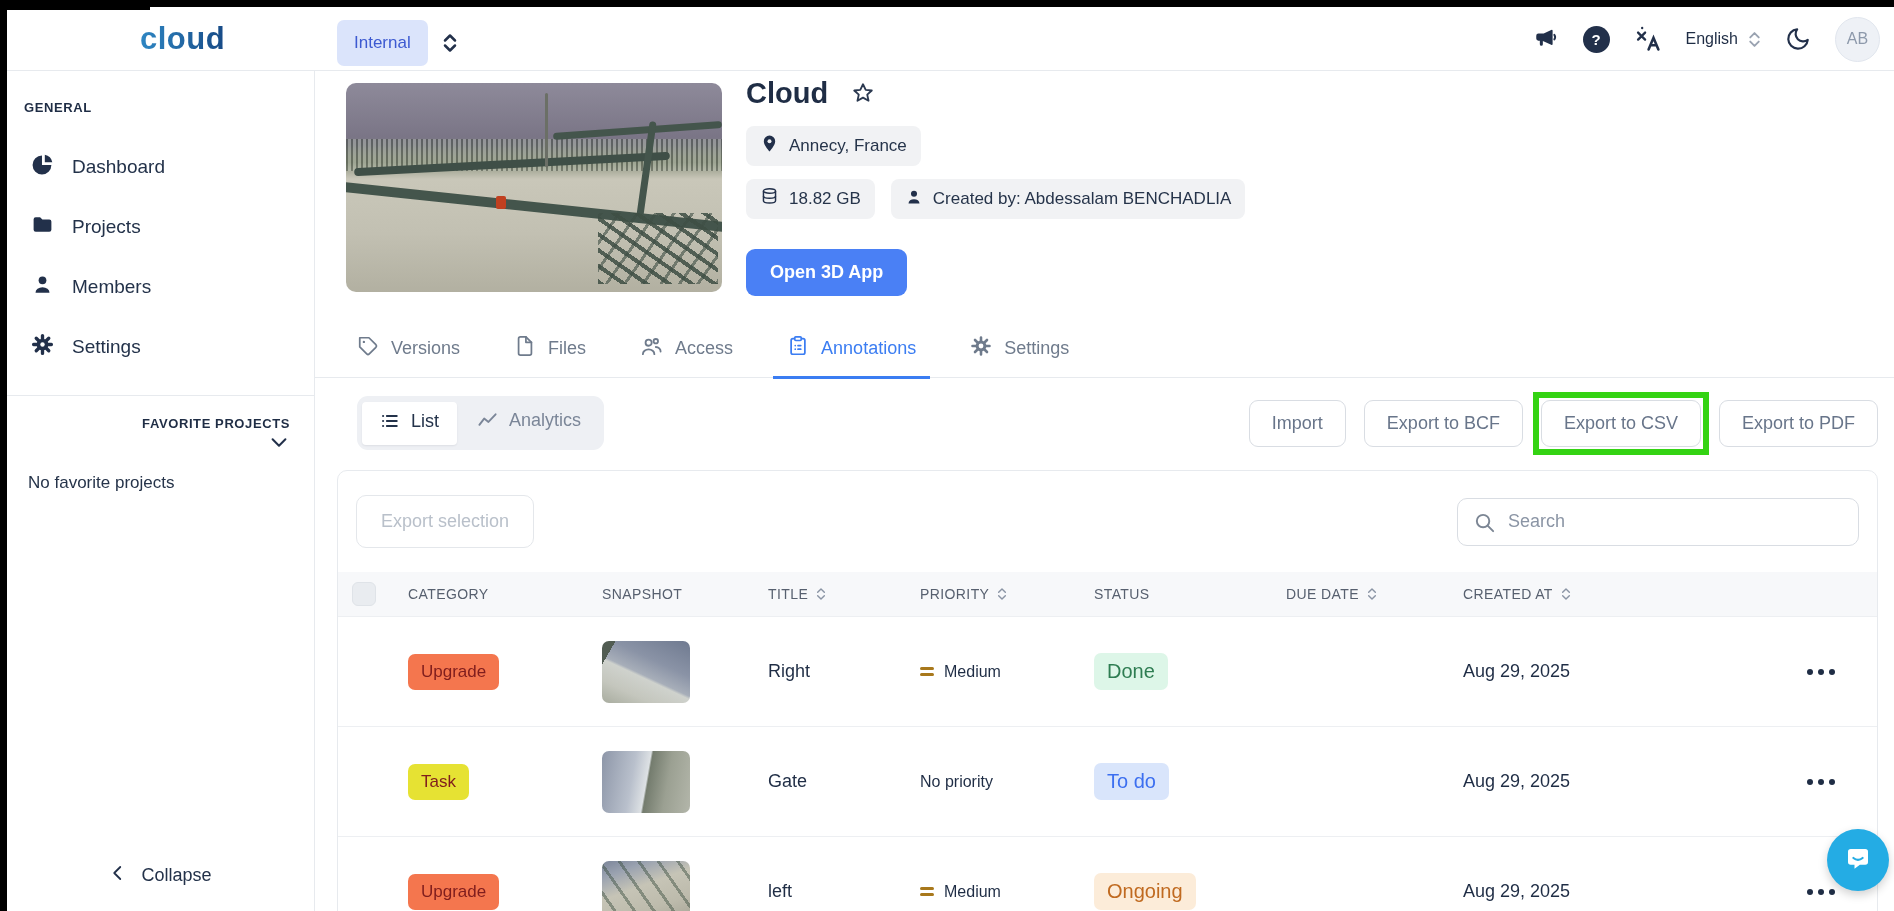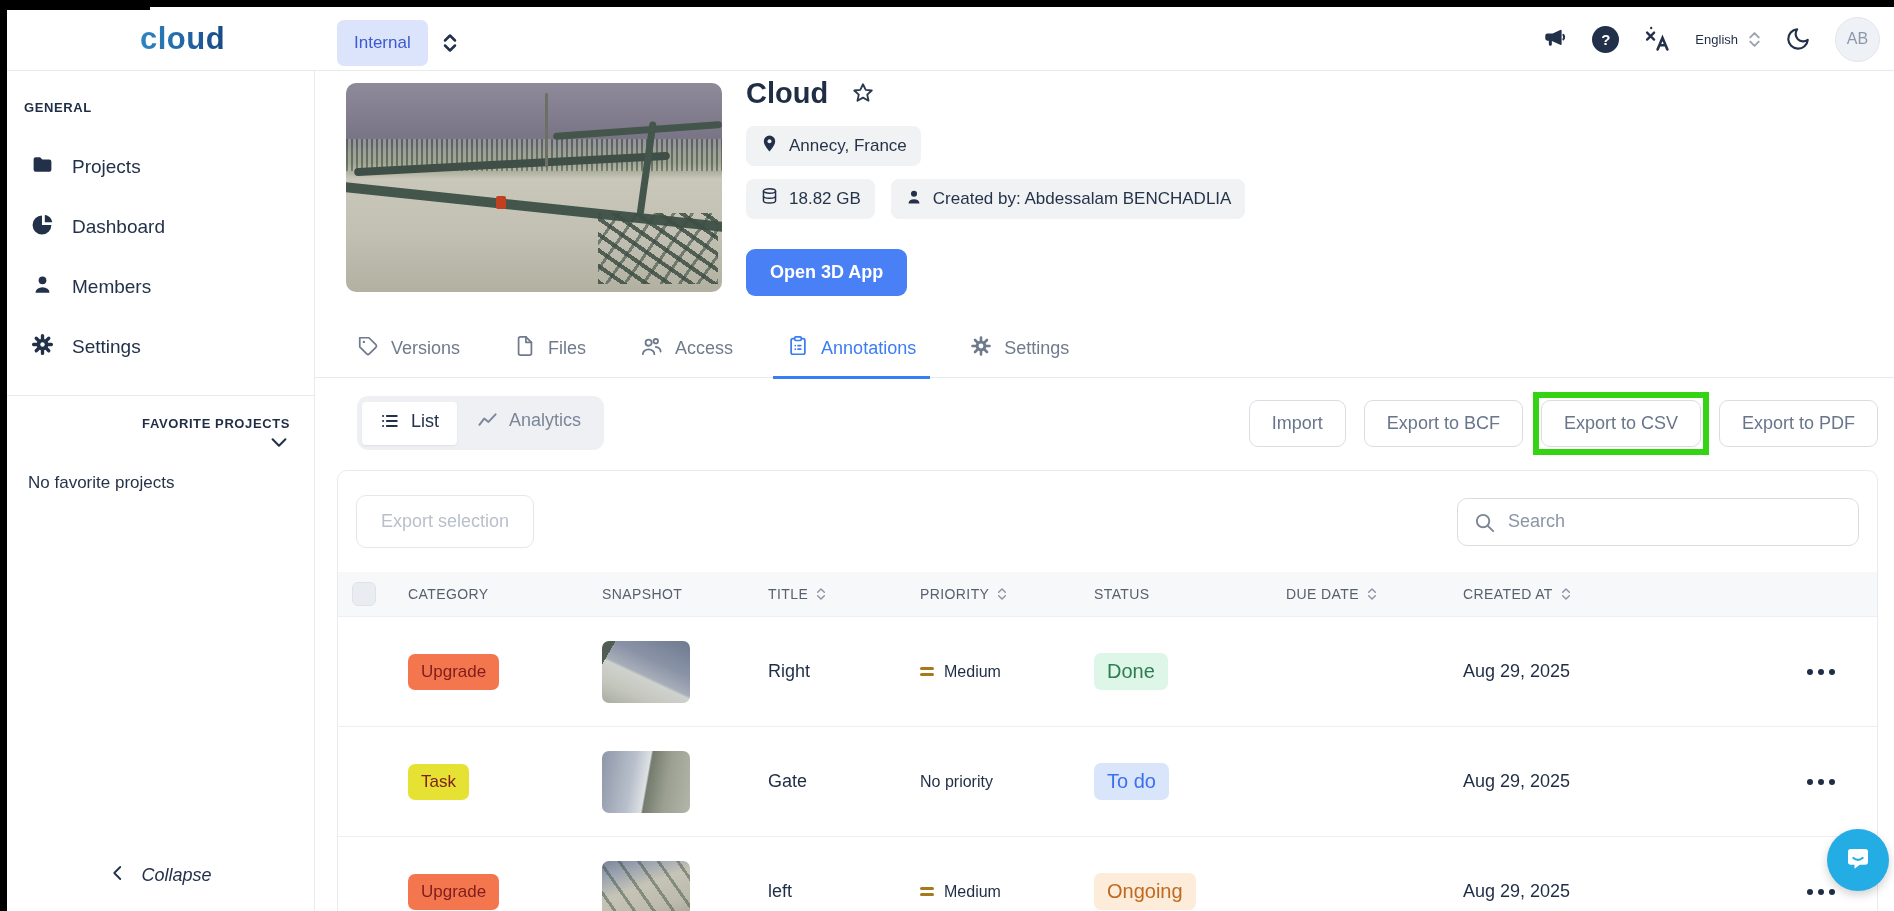--- a/index.html
+++ b/index.html
@@ -16,35 +16,35 @@
   .header { position:absolute; left:7px; top:7px; right:0; height:64px; background:#fff; border-bottom:1px solid #e7eaee; z-index:10; }
   .logo { position:absolute; left:133px; top:14px; font-size:31px; font-weight:bold; letter-spacing:.5px;
           background:linear-gradient(90deg,#2e86c3,#174a86); -webkit-background-clip:text; background-clip:text; color:transparent; cursor:pointer; }
   .workspace { position:absolute; left:330px; top:13px; display:flex; align-items:center; gap:14px; }
   .ws-chip { background:#dbe4fb; color:#3d5ad1; font-size:17px; padding:13px 17px; border-radius:7px; cursor:pointer; }
   .updown { display:inline-flex; color:#22304a; cursor:pointer; }
   .hdr-right { position:absolute; right:14px; top:0; height:64px; display:flex; align-items:center; gap:24px; }
   .hicon { display:flex; align-items:center; justify-content:center; color:#22304a; cursor:pointer; background:none; border:none; }
   .help-circle { width:27px; height:27px; border-radius:50%; background:#22304a; color:#fff; display:flex; align-items:center; justify-content:center; font-size:15px; font-weight:bold; }
   .lang { display:flex; align-items:center; gap:10px; cursor:pointer; }
-  .lang-label { font-size:13px; color:#1f2d45; }
+  .lang-label { font-size:16px; color:#1f2d45; }
   .lang .updown { color:#9aa3b1; }
   .avatar { width:45px; height:45px; border-radius:50%; background:#eef1f6; border:1px solid #e1e6ee; color:#8d99ab; font-size:16px; display:flex; align-items:center; justify-content:center; cursor:pointer; }
 
   
   .sidebar { position:absolute; left:7px; top:71px; width:308px; bottom:0; background:#fff; border-right:1px solid #e7eaee; }
   .side-heading { font-size:13px; font-weight:bold; letter-spacing:.6px; color:#1f2d45; padding:29px 0 0 17px; }
   .nav { margin-top:22px; }
   .nav-item { display:flex; align-items:center; gap:18px; height:60px; padding-left:24px; color:#23324a; font-size:19px; cursor:pointer; }
   .nav-item svg { flex:0 0 auto; }
   .side-divider { border-top:1px solid #e7eaee; margin:18px 0 0 0; }
   .fav-head { display:flex; align-items:flex-end; justify-content:space-between; padding:20px 24px 0 17px; cursor:pointer;flex-direction:column; }
   .fav-title { font-size:13px; font-weight:bold; letter-spacing:.6px; color:#1f2d45; }
   .fav-empty { font-size:17px; color:#26344a; padding:16px 0 0 21px; }
-  .collapse { position:absolute; left:0; right:0; bottom:14px; display:flex; align-items:center; justify-content:center; gap:14px; color:#23324a; font-size:18px; background:none; border:none; cursor:pointer; height:44px;font-style:italic; }
+  .collapse { position:absolute; left:0; right:0; bottom:14px; display:flex; align-items:center; justify-content:center; gap:14px; color:#23324a; font-size:18px; background:none; border:none; cursor:pointer; height:44px; }
 
   
   .main { position:absolute; left:315px; top:71px; right:0; bottom:0; background:#fff; }
 
   .hero { position:absolute; left:31px; top:12px; width:376px; height:209px; border-radius:10px; overflow:hidden; cursor:default;
           background:linear-gradient(180deg,#8e8a9a 0%,#7a7586 26%,#8e94884d 30%,#8d937f 38%,#c9c7b9 46%,#c2c0b2 72%,#b2b0a1 100%),
                      linear-gradient(180deg,#8e8a9a 0%,#7a7586 30%,#9aa08f 40%,#c6c4b6 48%,#bdbbac 100%); }
   .hero .fence { position:absolute; left:0; top:27%; width:100%; height:15%;
           background:repeating-linear-gradient(90deg, rgba(55,65,55,.45) 0 2px, rgba(190,200,185,.35) 2px 5px); }
   .hero i { position:absolute; display:block; background:#44554c; border-radius:4px; }
@@ -180,33 +180,33 @@
       <div class="avatar">AB</div>
     </div>
   </div>
 
   <div class="sidebar">
     <div class="side-heading">GENERAL</div>
     <div class="nav">
       <div class="nav-item">
         <span>
           <svg width="23" height="23" viewBox="0 0 22 22" fill="#22304a">
-              <path d="M2.5 6a2 2 0 0 1 2-2h4.2l2.2 2.2h6.6a2 2 0 0 1 2 2V16a2 2 0 0 1-2 2h-13a2 2 0 0 1-2-2z"></path>
-            </svg>
-        </span>
-        <span>Projects</span>
-      </div>
-      <div class="nav-item">
-        <span>
-          <svg width="23" height="23" viewBox="0 0 22 22" fill="#22304a">
               <path d="M10.5 2.5a9 9 0 1 0 9 9h-9z"></path>
               <path d="M13.2 1.6a9 9 0 0 1 7.2 7.2h-7.2z"></path>
             </svg>
         </span>
         <span>Dashboard</span>
+      </div>
+      <div class="nav-item">
+        <span>
+          <svg width="23" height="23" viewBox="0 0 22 22" fill="#22304a">
+              <path d="M2.5 6a2 2 0 0 1 2-2h4.2l2.2 2.2h6.6a2 2 0 0 1 2 2V16a2 2 0 0 1-2 2h-13a2 2 0 0 1-2-2z"></path>
+            </svg>
+        </span>
+        <span>Projects</span>
       </div>
       <div class="nav-item">
         <span>
           <svg width="23" height="23" viewBox="0 0 22 22" fill="#22304a">
               <circle cx="11" cy="7" r="3.7"></circle>
               <path d="M4.3 18.8a6.7 5.2 0 0 1 13.4 0z"></path>
             </svg>
         </span>
         <span>Members</span>
       </div>

